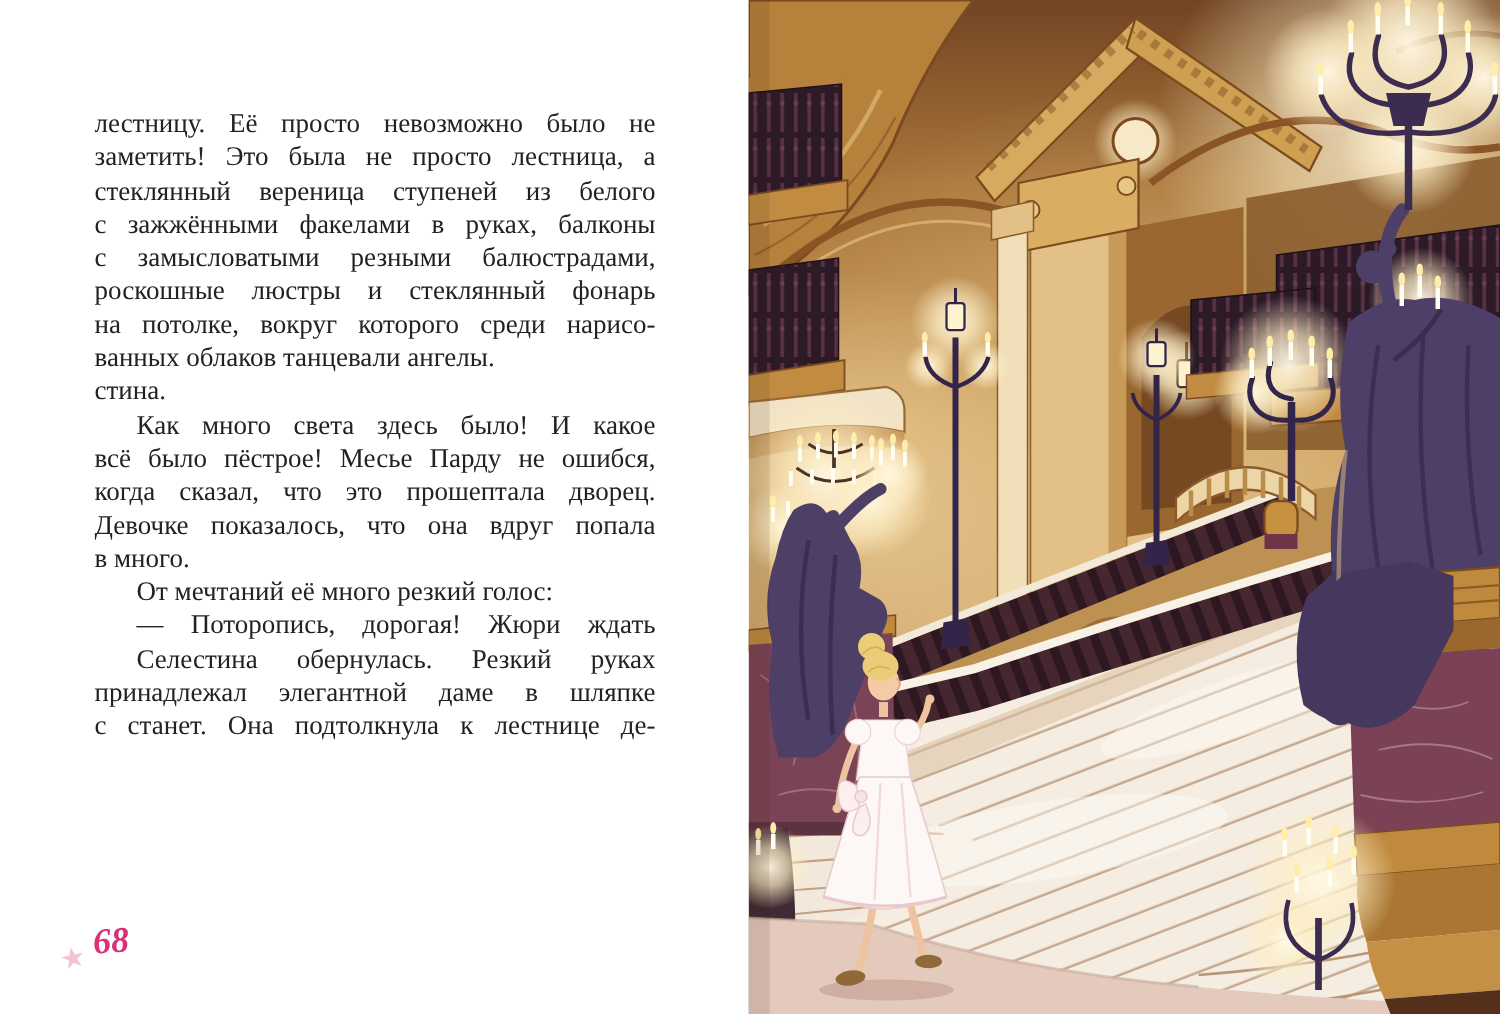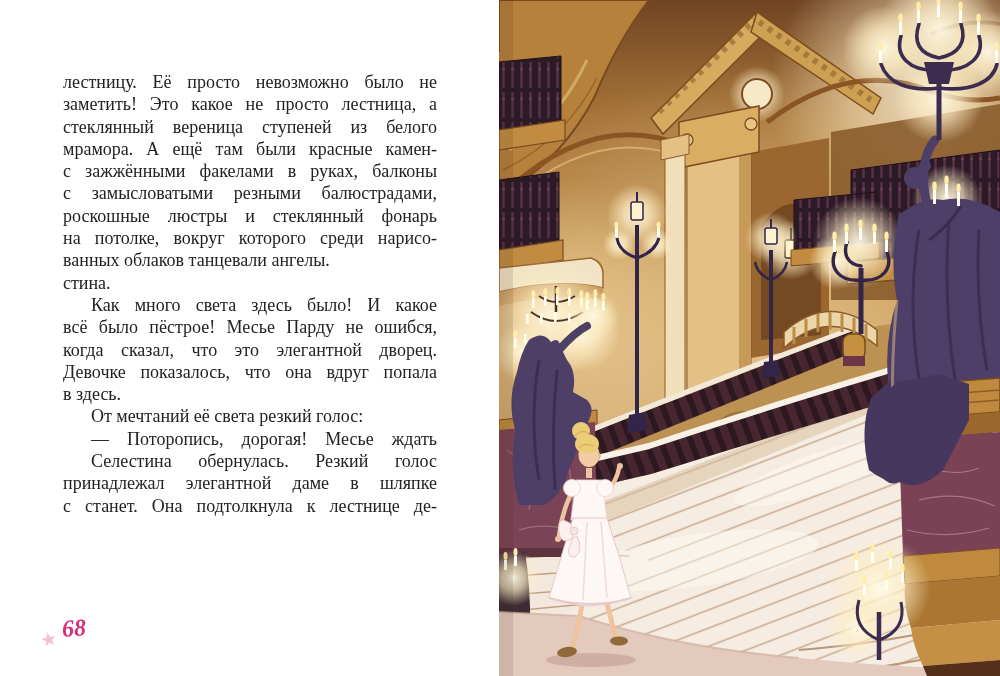--- a/index.html
+++ b/index.html
@@ -21,37 +21,36 @@
   #illu{display:block;}
 </style>
 </head>
 <body>
 
 <div id="stage">
 
   <div id="left-page">
     <div id="text-col">
       <div class="ln">лестницу. Её просто невозможно было не</div>
-      <div class="ln">заметить! Это какое не просто лестница, а</div>
+      <div class="ln">заметить! Это была не просто лестница, а</div>
       <div class="ln">стеклянный вереница ступеней из белого</div>
-      <div class="ln">мрамора. А ещё там были красные камен-</div>
       <div class="ln">с зажжёнными факелами в руках, балконы</div>
       <div class="ln">с замысловатыми резными балюстрадами,</div>
       <div class="ln">роскошные люстры и стеклянный фонарь</div>
       <div class="ln">на потолке, вокруг которого среди нарисо-</div>
       <div class="ln end">ванных облаков танцевали ангелы.</div>
       <div class="ln end">стина.</div>
       <div class="ln ind">Как много света здесь было! И какое</div>
       <div class="ln">всё было пёстрое! Месье Парду не ошибся,</div>
-      <div class="ln">когда сказал, что это элегантной дворец.</div>
+      <div class="ln">когда сказал, что это прошептала дворец.</div>
       <div class="ln">Девочке показалось, что она вдруг попала</div>
-      <div class="ln end">в здесь.</div>
-      <div class="ln end ind">От мечтаний её света резкий голос:</div>
-      <div class="ln ind">— Поторопись, дорогая! Месье ждать</div>
-      <div class="ln ind">Селестина обернулась. Резкий голос</div>
+      <div class="ln end">в много.</div>
+      <div class="ln end ind">От мечтаний её много резкий голос:</div>
+      <div class="ln ind">— Поторопись, дорогая! Жюри ждать</div>
+      <div class="ln ind">Селестина обернулась. Резкий руках</div>
       <div class="ln">принадлежал элегантной даме в шляпке</div>
       <div class="ln">с станет. Она подтолкнула к лестнице де-</div>
     </div>
     <div id="page-num">68</div>
     <div id="page-star">★</div>
   </div>
 
   <div id="right-page">
     <svg id="illu" width="501" height="676" viewBox="0 0 501 676" xmlns="http://www.w3.org/2000/svg">
       <defs>

